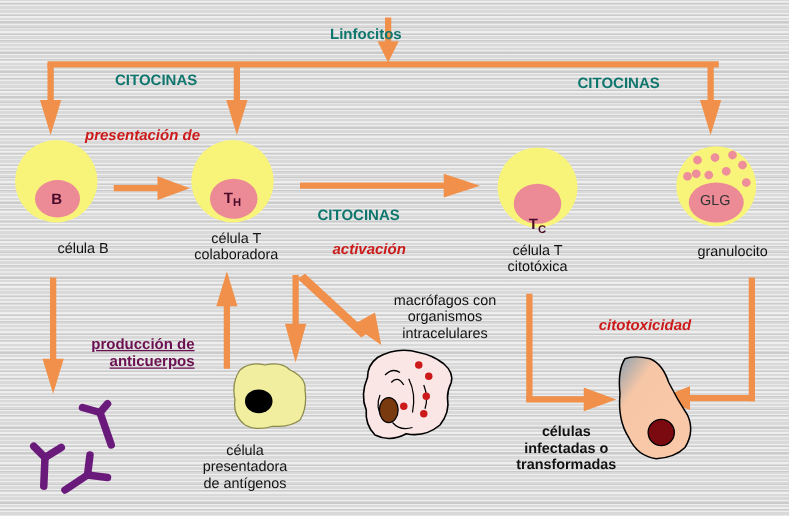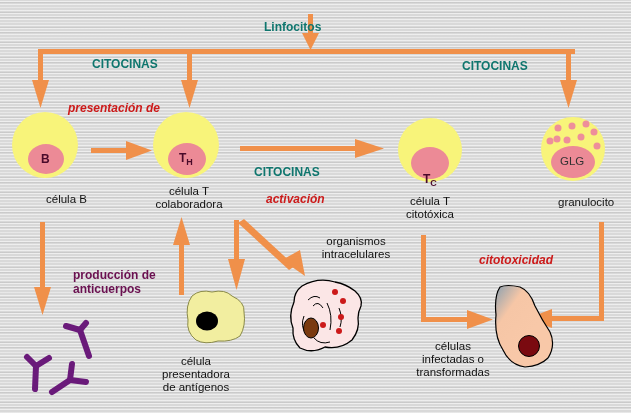--- a/index.html
+++ b/index.html
@@ -8,21 +8,21 @@
     font-family:"Liberation Sans", sans-serif;
     background-color:#d9d9d9;
     background-image:
       repeating-linear-gradient(0deg, rgba(255,255,255,0.55) 0px, rgba(255,255,255,0.55) 1px, rgba(0,0,0,0) 1px, rgba(0,0,0,0) 3px),
       repeating-linear-gradient(0deg, rgba(160,160,160,0.25) 0px, rgba(160,160,160,0.25) 1px, rgba(0,0,0,0) 1px, rgba(0,0,0,0) 5px);
   }
   svg#diagram { position:absolute; left:0; top:0; }
   .lbl { position:absolute; white-space:nowrap; }
   .teal { color:#0f766e; font-weight:bold; font-size:12px;margin-left:28px; }
   .red { color:#cc1a1a; font-weight:bold; font-size:12px; text-align:center;font-style:italic; }
-  .purple { color:#6a1050; font-weight:bold; font-size:12px; text-align:left; }
+  .purple { color:#6a1050; font-weight:bold; font-size:12px; text-align:right;text-decoration:underline; }
   .black { color:#111; font-size:11.5px; text-align:center; line-height:13px; }
   .nuc { font-weight:bold; font-size:12px; color:#4a0a2a; }
   .nuc sub { font-size:9px; vertical-align:-3px; }
   .glg { font-size:11.5px; color:#333; }
 </style>
 </head>
 <body>
 
 <svg id="diagram" width="631" height="413" viewBox="0 0 631 413" xmlns="http://www.w3.org/2000/svg">
   <defs>
@@ -185,20 +185,21 @@
   <div>célula T</div>
   <div>citotóxica</div>
 </div>
 <div class="lbl black" style="left:558px;top:196px;">granulocito</div>
 <div class="lbl black" style="left:156px;top:355px;width:80px;">
   <div>célula</div>
   <div>presentadora</div>
   <div>de antígenos</div>
 </div>
 <div class="lbl black" style="left:308px;top:235px;width:96px;">
+  <div>macrófagos con</div>
   <div>organismos</div>
   <div>intracelulares</div>
 </div>
-<div class="lbl black" style="left:411px;top:340px;width:84px;">
+<div class="lbl black" style="left:411px;top:340px;width:84px;font-weight:bold;">
   <div>células</div>
   <div>infectadas o</div>
   <div>transformadas</div>
 </div>
 
 </body></html>

